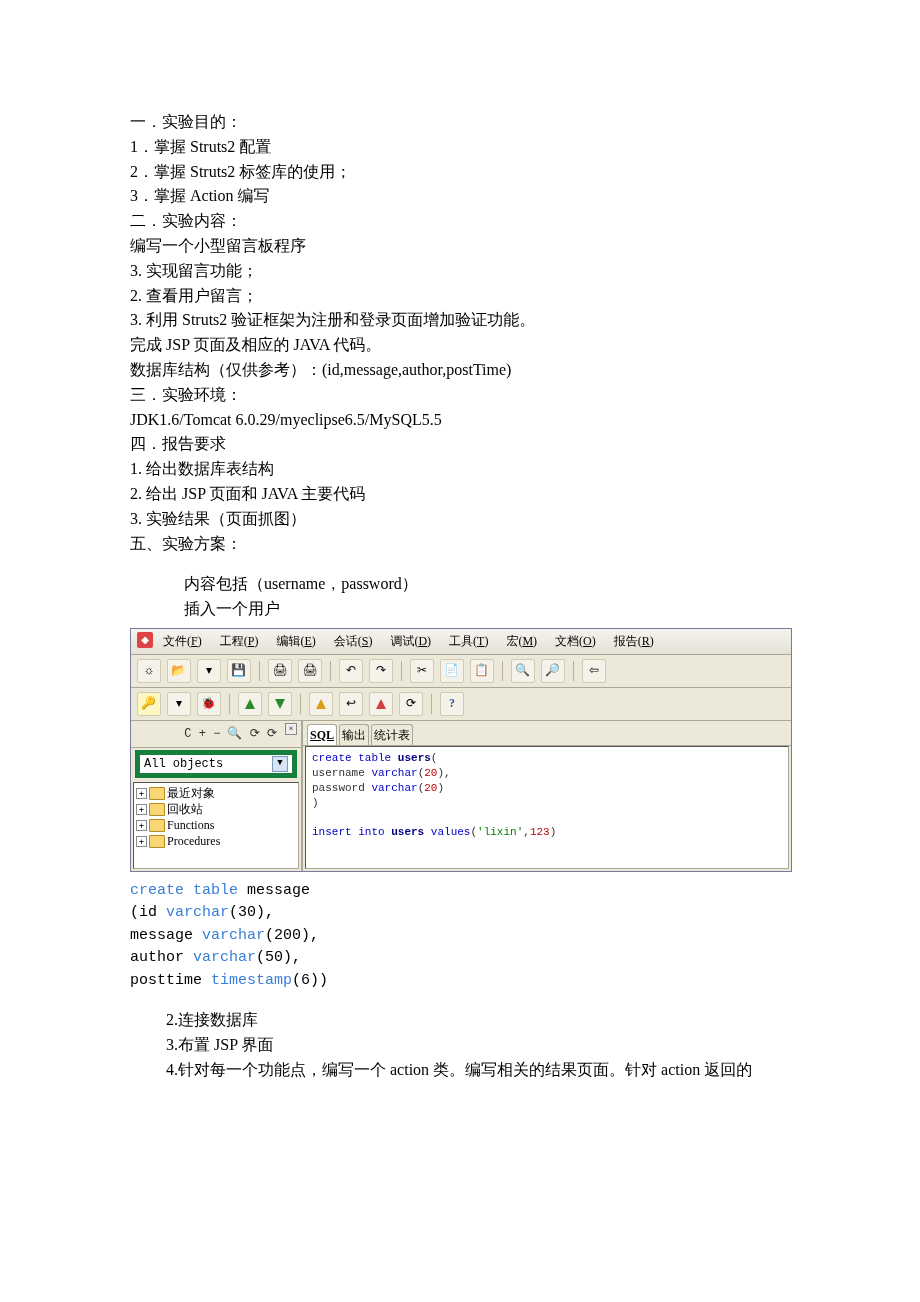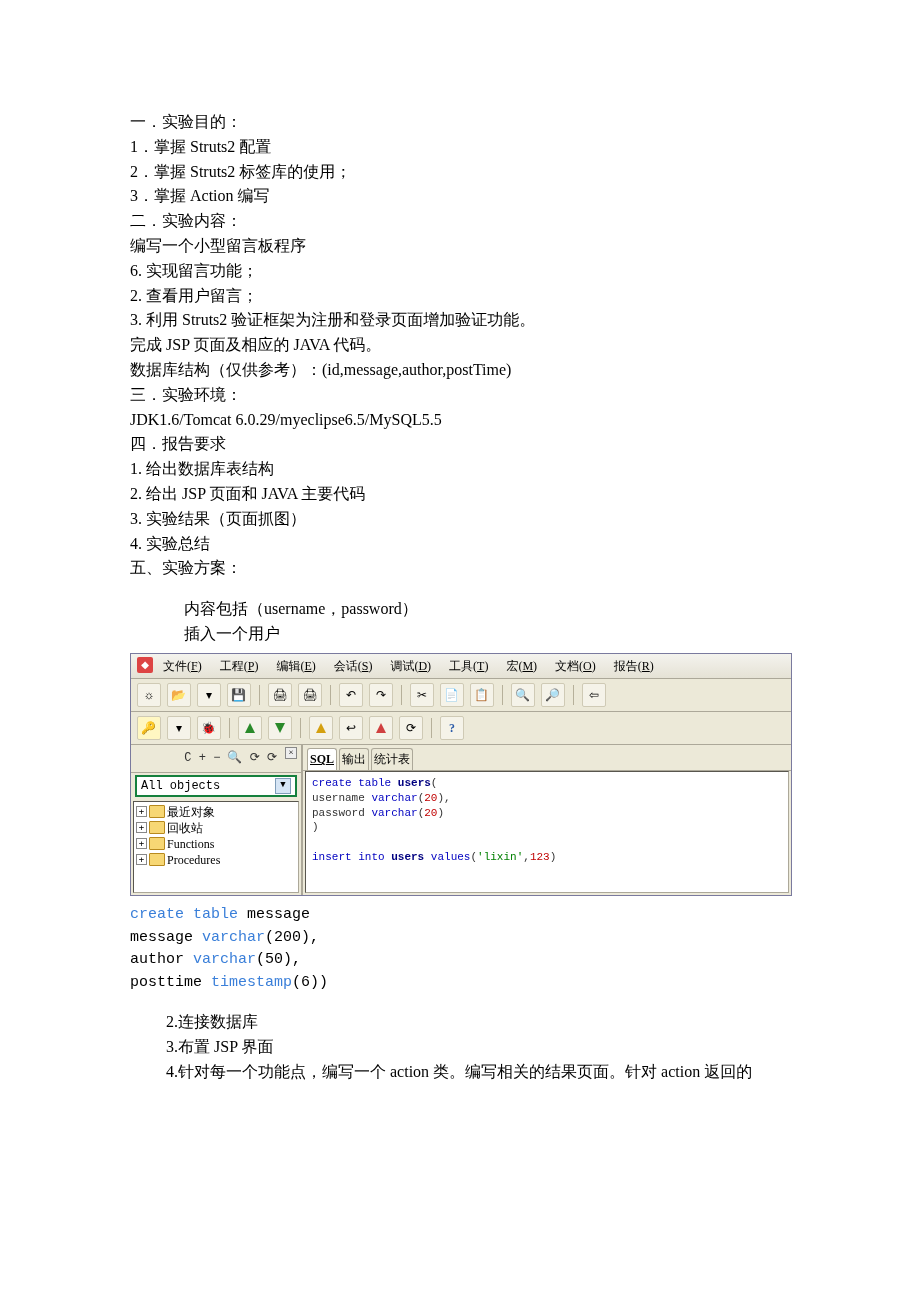--- a/index.html
+++ b/index.html
@@ -95,21 +95,21 @@
     position: relative;
   }
   .tree-toolbar .close-x {
     width: 10px; height: 10px; border: 1px solid #888;
     font-size: 9px; line-height: 9px; text-align: center; background: #eee;
   }
   .tree-mini { font-family: "Courier New", monospace; font-size: 12px; padding: 2px 4px; color:#333; }
   .tree-select {
     margin: 2px 4px;
     height: 18px;
-    border: 2px solid #15803d;
+    border: 5px solid #15803d;
     background: #fff;
     font-family: "Courier New", monospace;
     font-size: 12px;
     padding: 0 4px;
     display: flex; align-items: center; justify-content: space-between;
   }
   .tree-select .arrow {
     width: 14px; height: 14px; background: #d6e5f5; border: 1px solid #7f9db9;
     display: inline-flex; align-items: center; justify-content: center; font-size: 9px;
   }
@@ -185,34 +185,33 @@
 
 <div class="page">
 
   <p class="doc-line">一．实验目的：</p>
   <p class="doc-line">1．掌握 Struts2 配置</p>
   <p class="doc-line">2．掌握 Struts2 标签库的使用；</p>
   <p class="doc-line">3．掌握 Action 编写</p>
 
   <p class="doc-line">二．实验内容：</p>
   <p class="doc-line">编写一个小型留言板程序</p>
-  <p class="doc-line">6. 实现留言功能；</p>
+  <p class="doc-line">3. 实现留言功能；</p>
   <p class="doc-line">2. 查看用户留言；</p>
   <p class="doc-line">3. 利用 Struts2 验证框架为注册和登录页面增加验证功能。</p>
   <p class="doc-line">完成 JSP 页面及相应的 JAVA 代码。</p>
   <p class="doc-line">数据库结构（仅供参考）：(id,message,author,postTime)</p>
 
   <p class="doc-line">三．实验环境：</p>
   <p class="doc-line">JDK1.6/Tomcat 6.0.29/myeclipse6.5/MySQL5.5</p>
 
   <p class="doc-line">四．报告要求</p>
   <p class="doc-line">1. 给出数据库表结构</p>
   <p class="doc-line">2. 给出 JSP 页面和 JAVA 主要代码</p>
   <p class="doc-line">3. 实验结果（页面抓图）</p>
-  <p class="doc-line">4. 实验总结</p>
 
   <p class="doc-line">五、实验方案：</p>
 
   <div class="gap"></div>
 
   <p class="doc-line indent-2">内容包括（username，password）</p>
   <p class="doc-line indent-2">插入一个用户</p>
 
   <div class="ide-box">
 
@@ -333,20 +332,23 @@
       </div>
     </div>
   </div>
 
 
   <div class="sql-block">
     <div>
       <span class="sql-kw">create table</span><span> message</span>
     </div>
     <div>
+      <span>(</span><span>id</span><span class="sql-kw"> varchar</span><span>(30),</span>
+    </div>
+    <div>
       <span> message </span><span class="sql-kw">varchar</span><span>(200),</span>
     </div>
     <div>
       <span> author </span><span class="sql-kw">varchar</span><span>(50),</span>
     </div>
     <div>
       <span> posttime </span><span class="sql-kw">timestamp</span><span>(6))</span>
     </div>
   </div>
 

